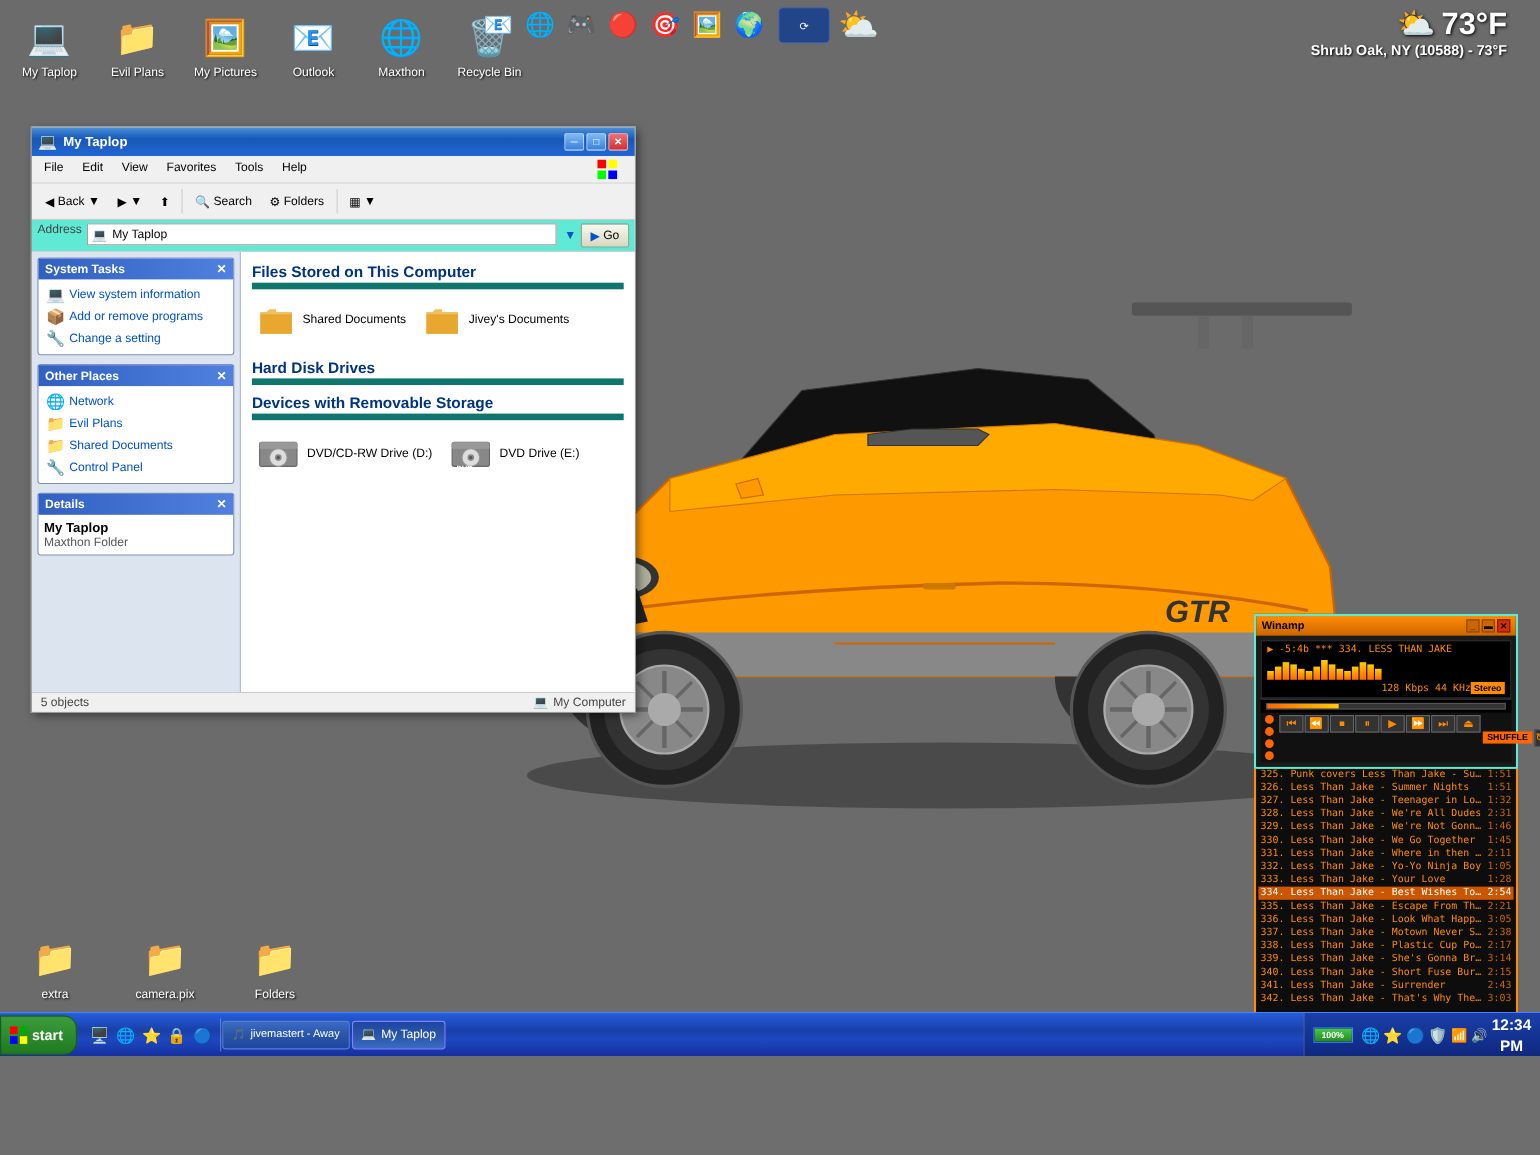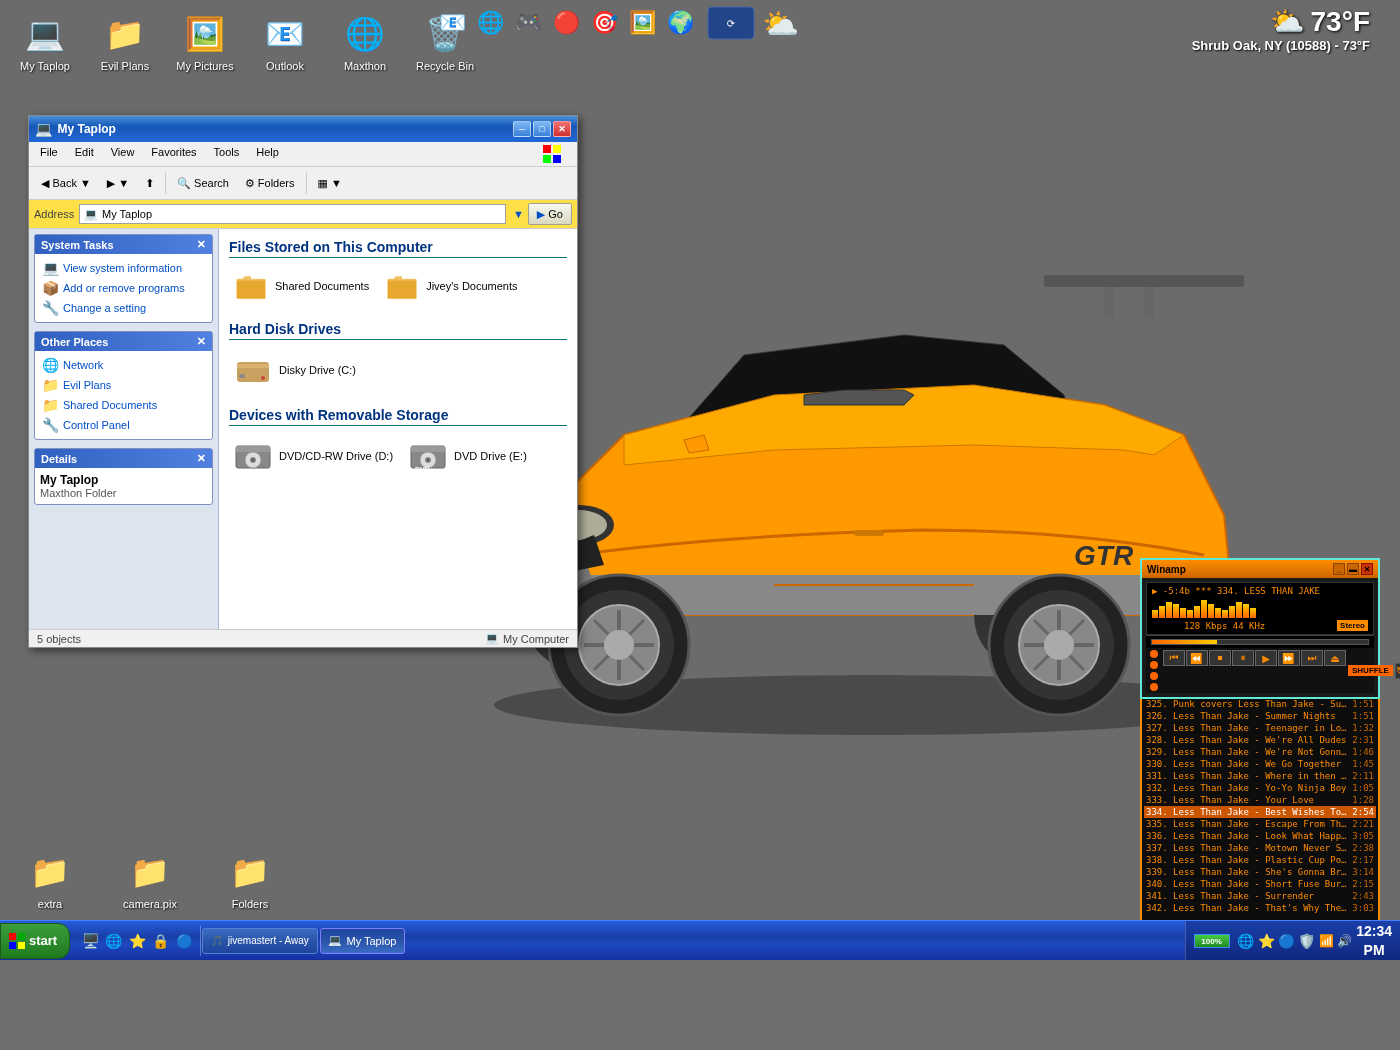--- a/index.html
+++ b/index.html
@@ -20,21 +20,21 @@
       top: 0; left: 0;
       width: 1400px;
       height: 960px;
       background: #6b6b6b;
     }
 
     
     .car-area {
       position: absolute;
       top: 120px;
-      left: 424px;
+      left: 409px;
       width: 900px;
       height: 650px;
       overflow: hidden;
     }
 
     .car-svg {
       width: 100%;
       height: 100%;
     }
 
@@ -299,24 +299,24 @@
     }
 
     .toolbar-sep {
       width: 1px;
       height: 22px;
       background: #ccc;
       margin: 0 2px;
     }
 
     .address-bar {
-      background: #fde047;
+      background: #5eead4;
       border-bottom: 1px solid #ccc;
       display: flex;
-      align-items: center;
+      align-items: flex-start;
       padding: 3px 5px;
       gap: 5px;
     }
 
     .address-label {
       font-size: 11px;
       color: #444;
     }
 
     .address-input {
@@ -416,21 +416,21 @@
       padding: 10px;
       overflow-y: auto;
     }
 
     .section-header {
       font-size: 14px;
       color: #003380;
       font-weight: bold;
       margin-bottom: 8px;
       padding-bottom: 2px;
-      border-bottom: 1px solid #0f766e;
+      border-bottom: 6px solid #0f766e;
     }
 
     .icon-grid {
       display: flex;
       flex-wrap: wrap;
       gap: 5px;
       margin-bottom: 15px;
     }
 
     .file-item {
@@ -529,23 +529,22 @@
     }
 
     .eq-bar {
       width: 6px;
       background: linear-gradient(to top, #ff6600, #ffcc00);
       min-height: 2px;
     }
 
     .winamp-info-row {
       display: flex;
-      justify-content: space-between;
-      align-items: center;
-      margin-left: 32px;
+      justify-content: flex-end;
+      align-items: center;
     }
 
     .winamp-bitrate {
       color: #ff8c00;
       font-size: 9px;
       font-family: monospace;
     }
 
     .winamp-stereo {
       background: #ff8c00;
@@ -973,33 +972,20 @@
                 <path d="M2 8 L2 30 L34 30 L34 8 Z" fill="#f0b040"></path>
                 <path d="M2 8 L8 8 L11 5 L18 5 L18 8 L34 8 L34 30 L2 30 Z" fill="#f0c060"></path>
                 <path d="M2 10 L34 10 L34 30 L2 30 Z" fill="#e8a830"></path>
               </svg>
             </div>
             <span class="file-label">Jivey's Documents</span>
           </div>
         </div>
 
         <div class="section-header">Hard Disk Drives</div>
-        <div class="icon-grid">
-          <div class="file-item">
-            <div class="drive-icon">
-              <svg width="36" height="36" viewBox="0 0 36 36">
-                <rect x="2" y="10" width="32" height="20" rx="3" fill="#c8a060"></rect>
-                <rect x="2" y="12" width="32" height="4" fill="#d8b070"></rect>
-                <rect x="4" y="22" width="6" height="4" rx="2" fill="#888"></rect>
-                <rect x="26" y="24" width="4" height="4" rx="2" fill="#cc4444"></rect>
-              </svg>
-            </div>
-            <span class="file-label">Disky Drive (C:)</span>
-          </div>
-        </div>
 
         <div class="section-header">Devices with Removable Storage</div>
         <div class="icon-grid">
           <div class="file-item">
             <div class="drive-icon">
               <svg width="36" height="36" viewBox="0 0 36 36">
                 <rect x="1" y="8" width="34" height="22" rx="2" fill="#888" stroke="#666"></rect>
                 <rect x="1" y="8" width="34" height="6" fill="#999"></rect>
                 <circle cx="18" cy="22" r="8" fill="#ddd" stroke="#999"></circle>
                 <circle cx="18" cy="22" r="3" fill="#888"></circle>

